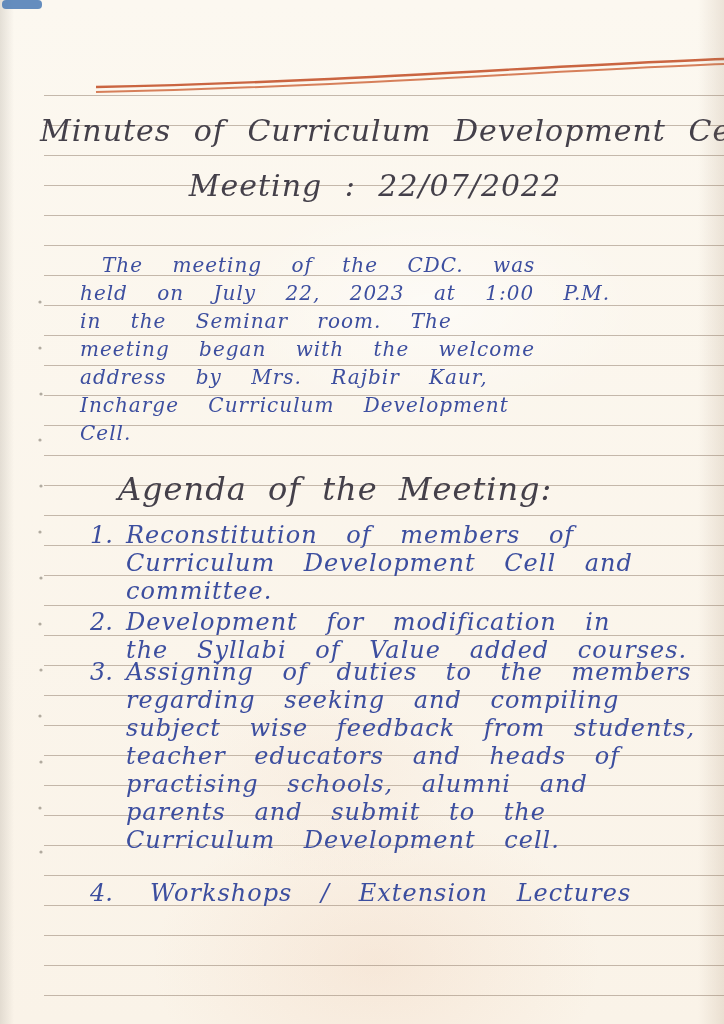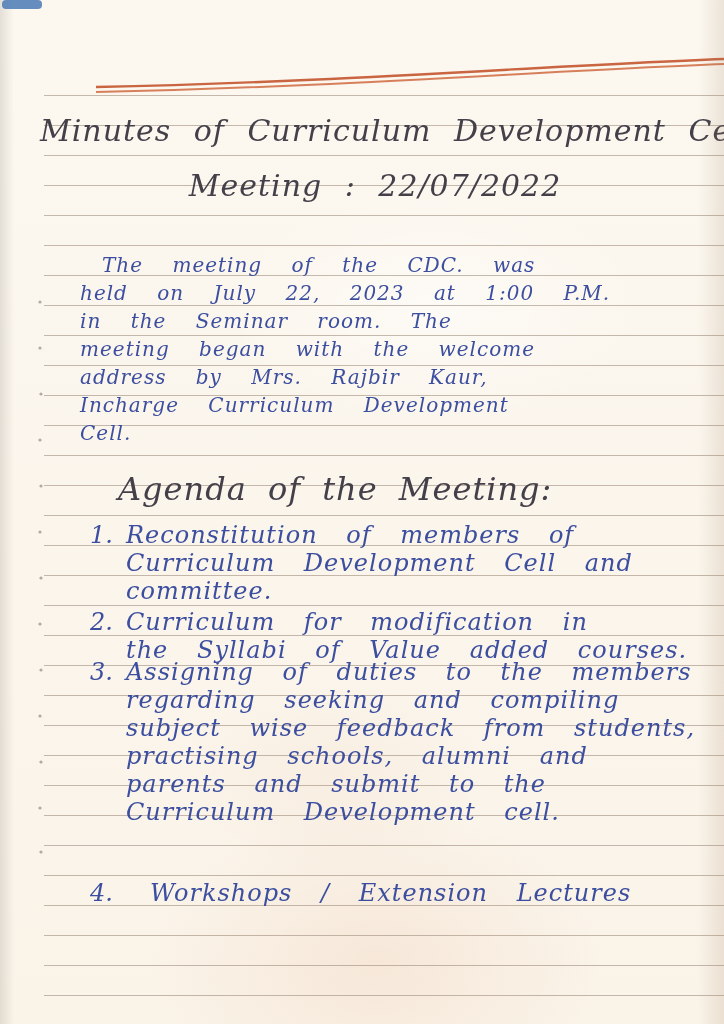--- a/index.html
+++ b/index.html
@@ -114,31 +114,32 @@
     <div class="lines">
       <div class="ln">Reconstitution of members of</div>
       <div class="ln">Curriculum Development Cell and</div>
       <div class="ln">committee.</div>
     </div>
   </div>
 
   <div class="hw item ink-blue" style="top:608px;">
     <span class="num">2.</span>
     <div class="lines">
-      <div class="ln">Curriculum for modification in</div>
+      <div class="ln">Development for modification in</div>
       <div class="ln">the Syllabi of Value added courses.</div>
     </div>
   </div>
 
   <div class="hw item ink-blue" style="top:658px;">
     <span class="num">3.</span>
     <div class="lines">
       <div class="ln">Assigning of duties to the members</div>
       <div class="ln">regarding seeking and compiling</div>
       <div class="ln">subject wise feedback from students,</div>
+      <div class="ln">teacher educators and heads of</div>
       <div class="ln">practising schools, alumni and</div>
       <div class="ln">parents and submit to the</div>
       <div class="ln">Curriculum Development cell.</div>
     </div>
   </div>
 
   <div class="hw item gap-lg ink-blue" style="top:879px;">
     <span class="num">4.</span>
     <div class="lines">
       <div class="ln">Workshops / Extension Lectures</div>

